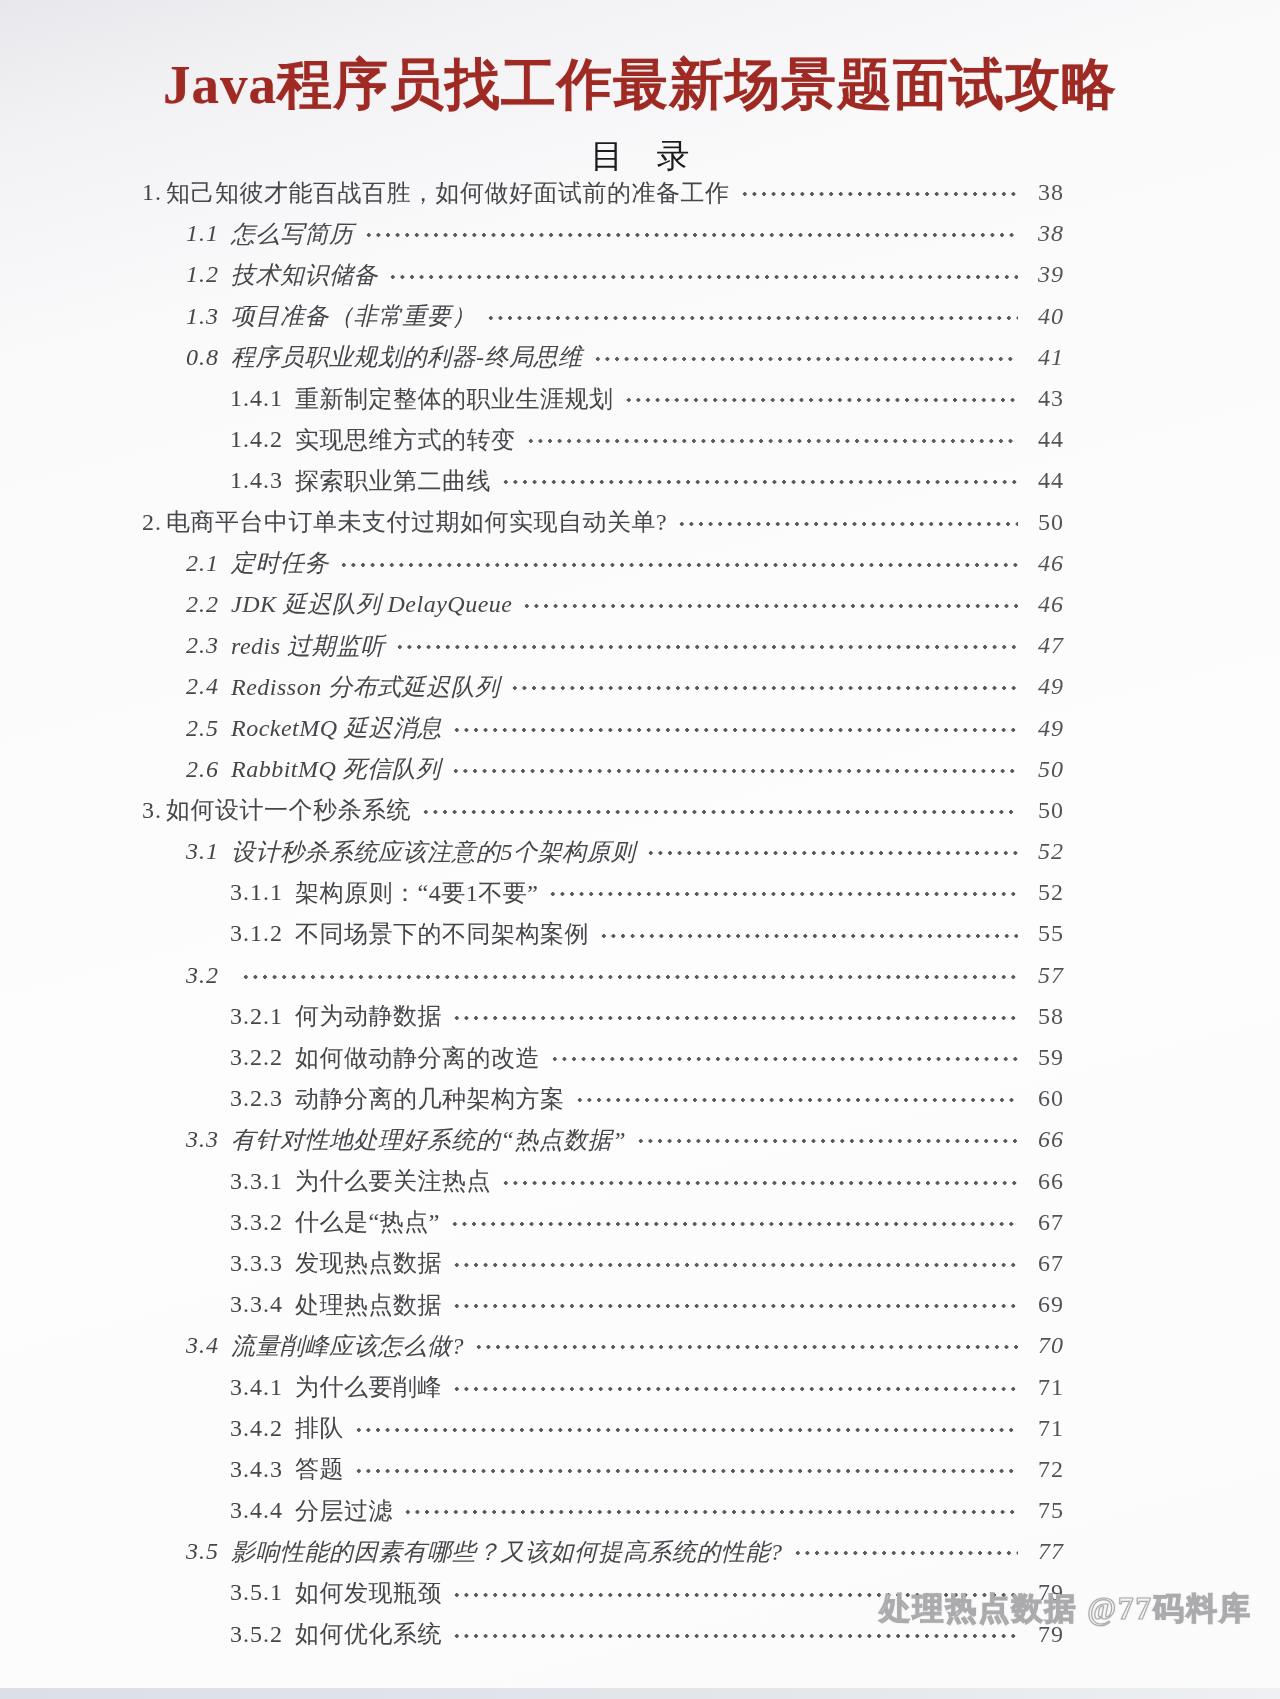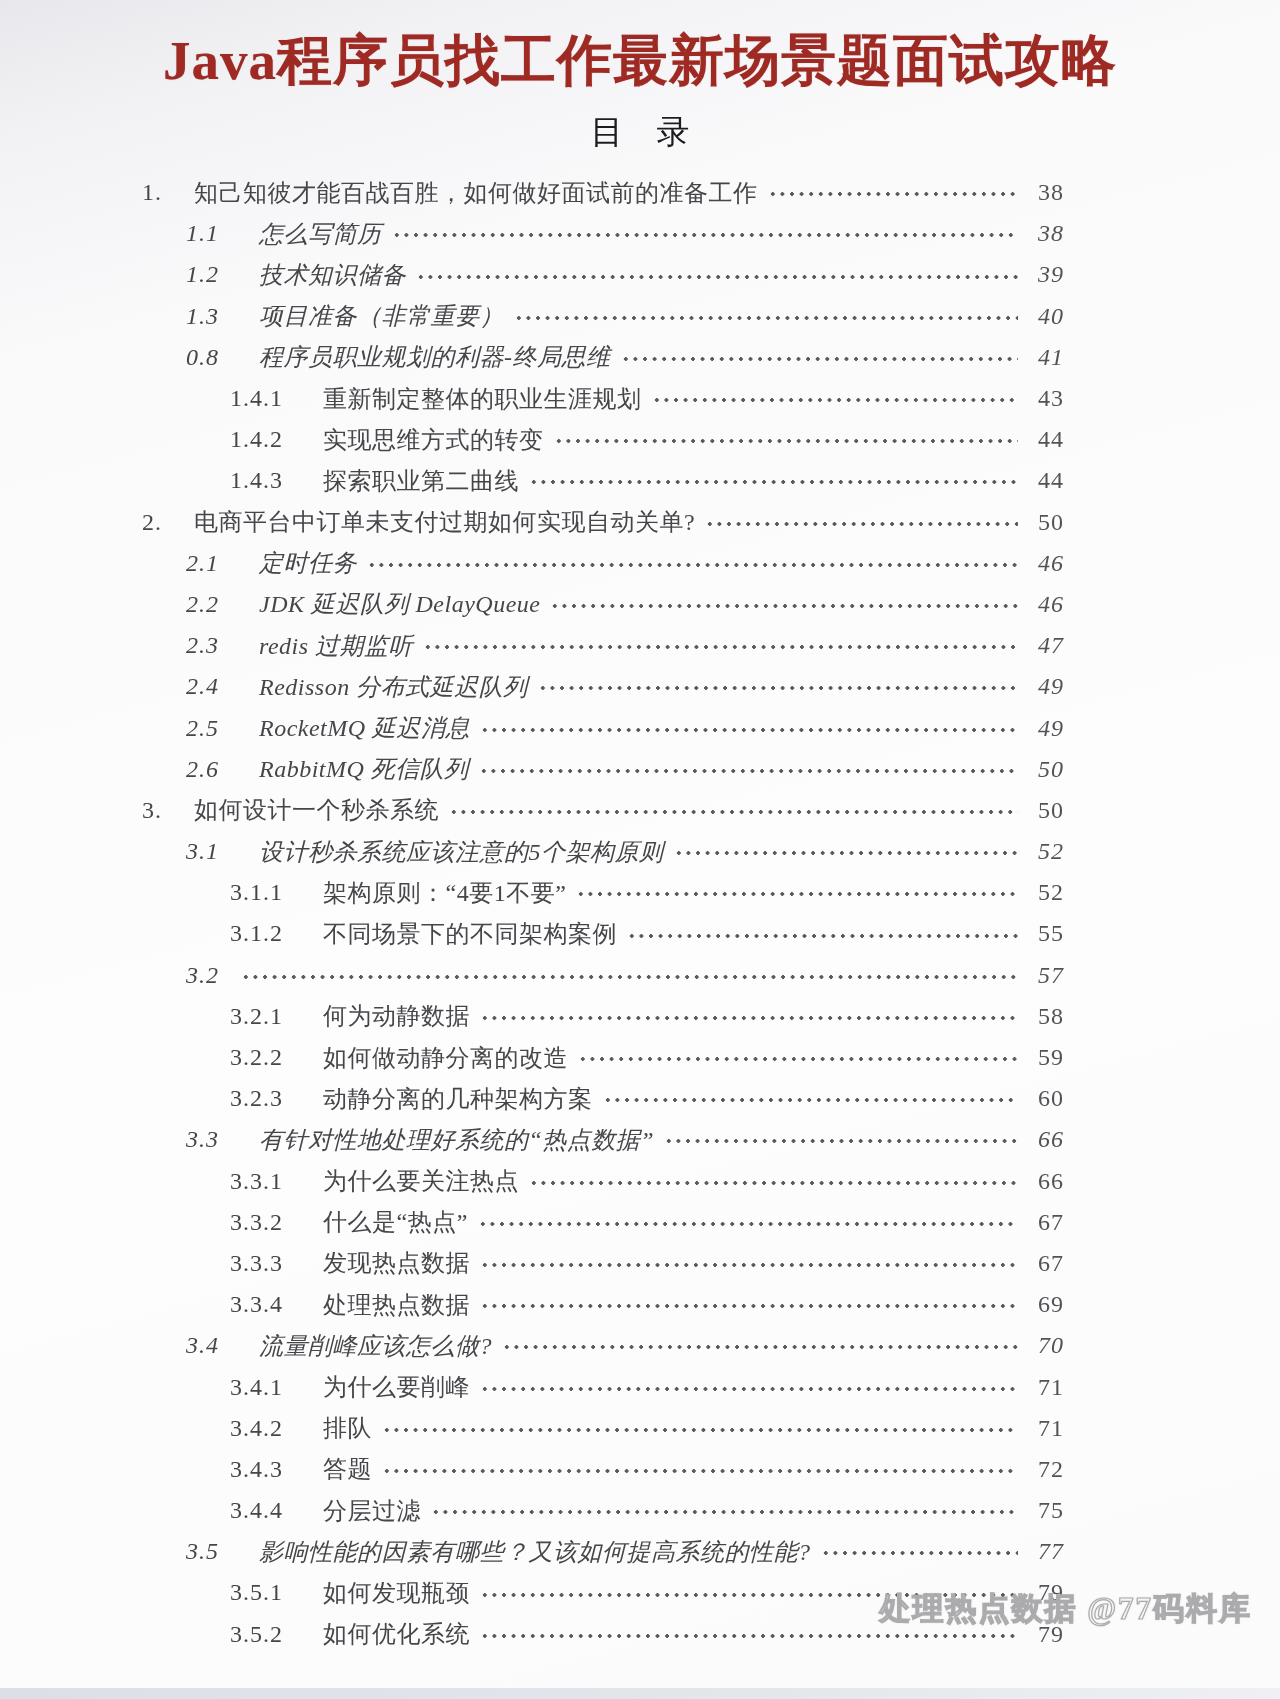--- a/index.html
+++ b/index.html
@@ -11,21 +11,21 @@
   }
   .page {
     position: relative;
     width: 1280px;
     height: 1699px;
     overflow: hidden;
     background: linear-gradient(165deg, #e8e8ec 0%, #f2f2f5 7%, #fafafb 18%, #fdfdfe 55%, #fbfbfc 100%);
   }
   .doc-title {
     margin: 0;
-    padding-top: 24px;
+    padding-top: 48px;
     text-align: center;
     font-size: 55px;
     font-weight: bold;
     letter-spacing: 1px;
     color: #9f2a23;
     text-shadow: 0 0 1px rgba(130,30,25,0.4);
   }
   .toc-heading {
     margin: 0;
     margin-top: 12px;
@@ -45,21 +45,21 @@
     align-items: center;
     height: 41.2px;
     font-size: 24px;
     color: #46464a;
     white-space: nowrap;
   }
   .row.lvl2 { padding-left: 44px; font-style: italic; }
   .row.lvl3 { padding-left: 88px; align-items: center; }
   .row .num { margin-right: 4px; letter-spacing: 1px; }
   .row.lvl2 .num, .row.lvl3 .num { margin-right: 12px; }
-  .row .label { letter-spacing: 0.5px; margin-left: 28px; }
+  .row .label { letter-spacing: 0.5px; }
   .leader {
     flex: 1;
     height: 100%;
     margin-left: 10px;
     margin-right: 4px;
     background-image: radial-gradient(circle, #5a5a5e 1.6px, rgba(0,0,0,0) 1.7px);
     background-size: 9.6px 10px;
     background-repeat: repeat-x;
     background-position: left 55%;
     min-width: 20px;

